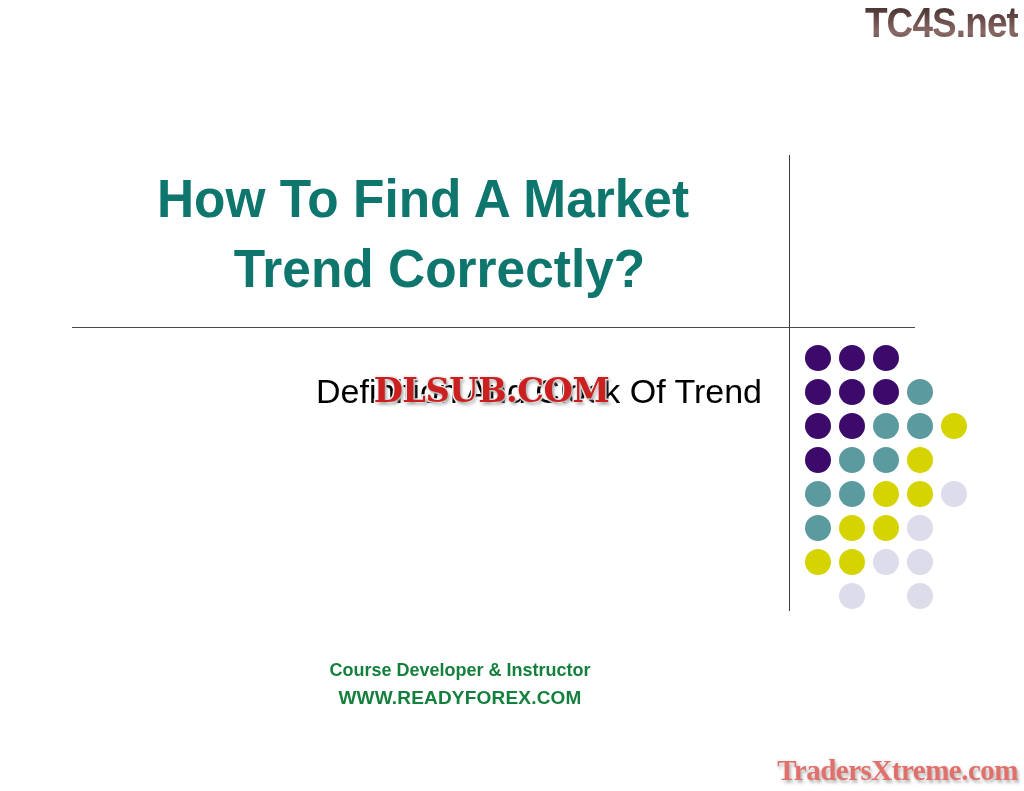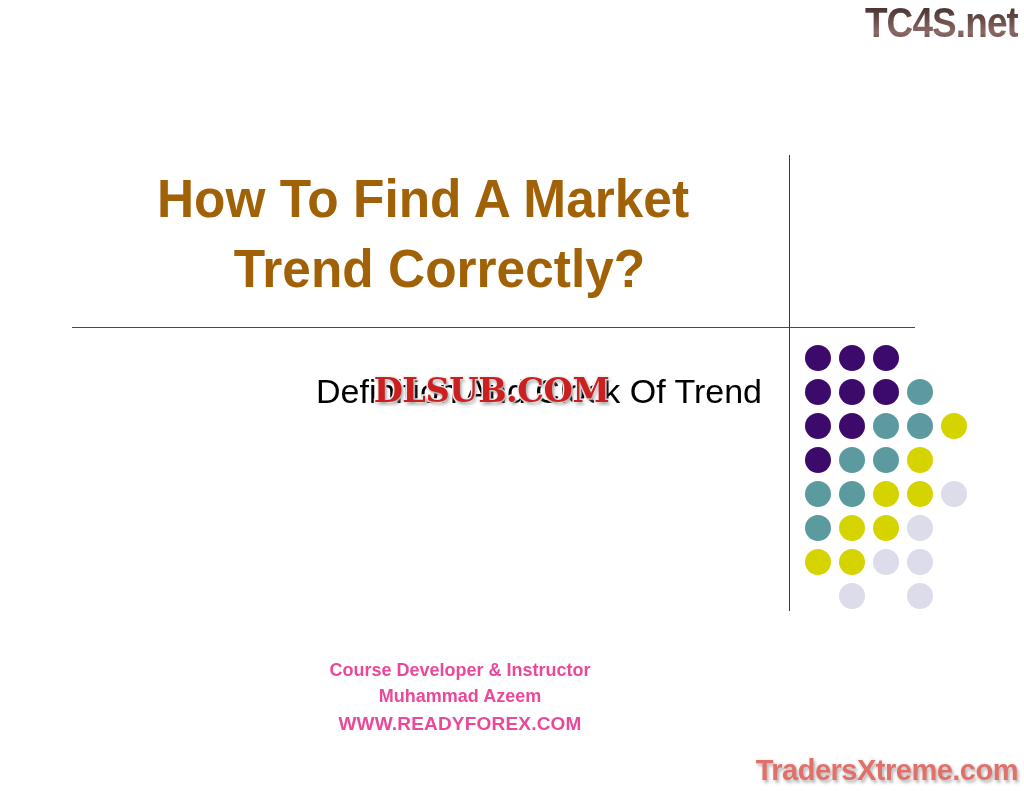--- a/index.html
+++ b/index.html
@@ -142,21 +142,21 @@
     line-height: 1.44;
   }
   #credits .cline { display: block; white-space: nowrap; }
   #credits .cline-3 { font-size: 19px; letter-spacing: 0.2px; }
 
   
   #watermark-tx {
     position: absolute;
     right: 6px;
     bottom: 6px;
-    font-family: Liberation Sans, sans-serif;
+    font-family: Liberation Serif, serif;
     font-weight: bold;
     font-size: 29px;
     line-height: 1;
     color: #e2706a;
     -webkit-text-stroke: 3px #f7f7f7;
     paint-order: stroke fill;
     text-shadow: 2px 3px 3px rgba(130,130,130,0.5);
     white-space: nowrap;
     letter-spacing: -0.5px;
   }
@@ -164,21 +164,21 @@
 </head>
 <body>
 
 <div id="slide">
 
   <div id="brand-logo">TC4S.net</div>
 
   <div id="rule-vertical" style="background: rgb(58, 58, 58);"></div>
   <div id="rule-horizontal" style="background: rgb(74, 71, 71);"></div>
 
-  <div id="title" style="color: #a16207;">
+  <div id="title" style="color: #0f766e;">
     <span class="tline tline-1">How To Find A Market</span>
     <span class="tline tline-2">Trend Correctly?</span>
   </div>
 
   <div id="agenda" style="color: rgb(0, 0, 0);">
     <span class="aline">Definition And Clock Of Trend</span>
   </div>
 
   <div id="watermark-dlsub" style="color: rgb(204, 31, 31);">DLSUB.COM</div>
 
@@ -209,21 +209,20 @@
       <div class="dot" style="left: 68px; top: 170px; background: rgb(213, 212, 0);"></div>
       <div class="dot" style="left: 102px; top: 170px; background: rgb(220, 220, 234);"></div>
       <div class="dot" style="left: 0px; top: 204px; background: rgb(213, 212, 0);"></div>
       <div class="dot" style="left: 34px; top: 204px; background: rgb(213, 212, 0);"></div>
       <div class="dot" style="left: 68px; top: 204px; background: rgb(220, 220, 234);"></div>
       <div class="dot" style="left: 102px; top: 204px; background: rgb(220, 220, 234);"></div>
       <div class="dot" style="left: 34px; top: 238px; background: rgb(220, 220, 234);"></div>
       <div class="dot" style="left: 102px; top: 238px; background: rgb(220, 220, 234);"></div>
     </div>
 
-  <div id="credits" style="color: #ec4899;">
+  <div id="credits" style="color: #15803d;">
     <span class="cline cline-1">Course Developer &amp; Instructor</span>
-    <span class="cline cline-2">Muhammad Azeem</span>
     <span class="cline cline-3">WWW.READYFOREX.COM</span>
   </div>
 
   <div id="watermark-tx" style="color: rgb(226, 112, 106);">TradersXtreme.com</div>
 
 </div>
 
 </body></html>

